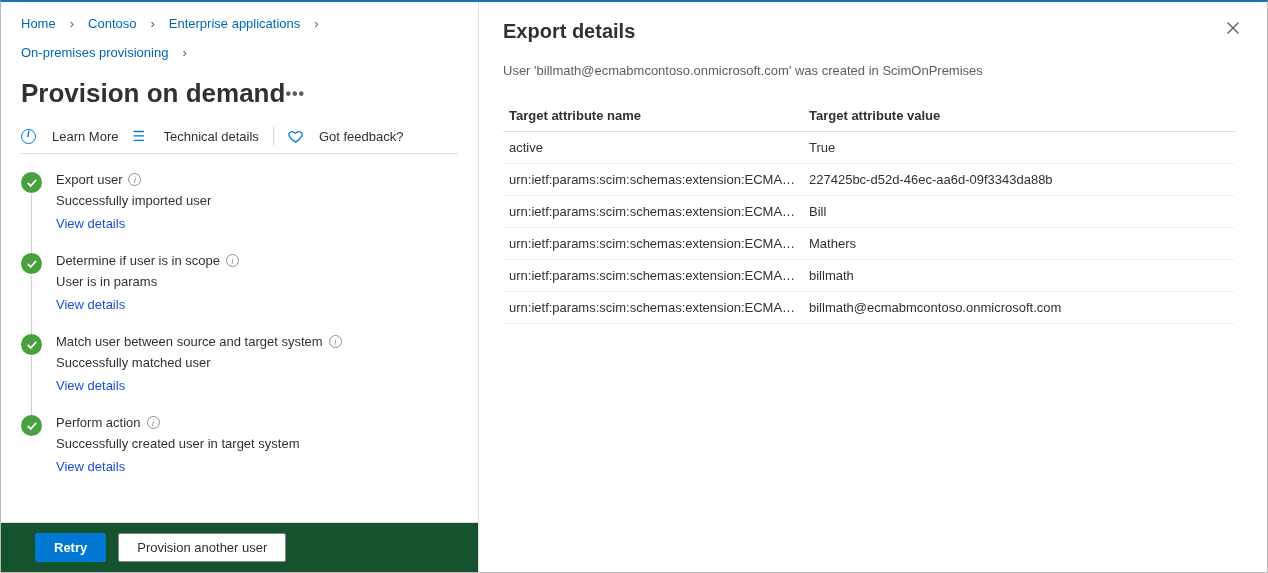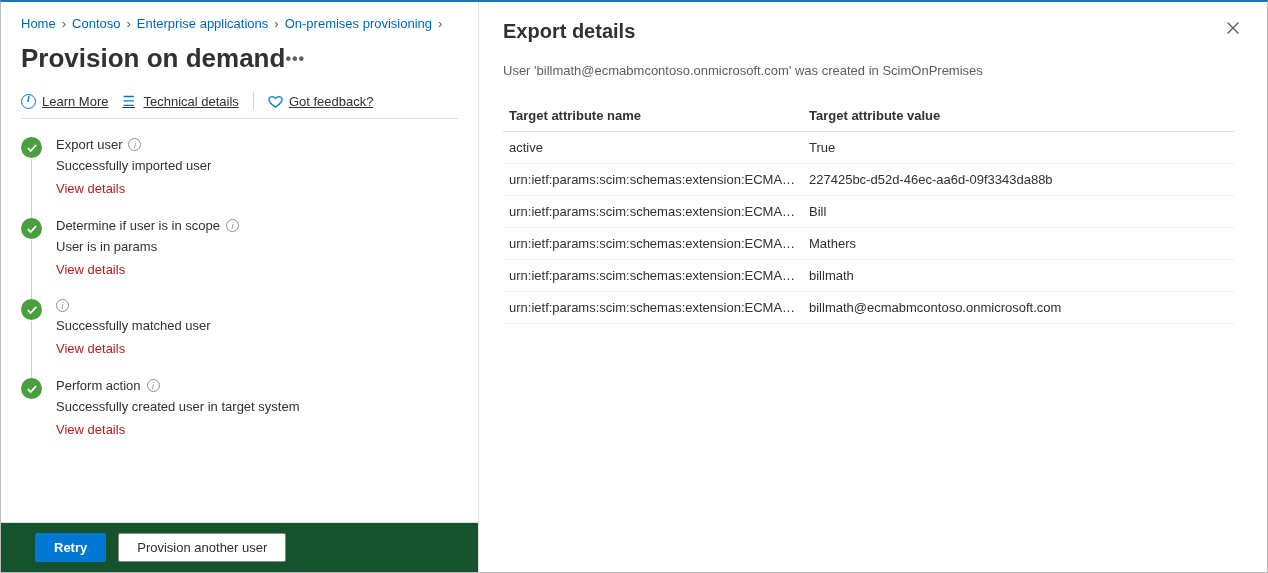--- a/index.html
+++ b/index.html
@@ -30,22 +30,22 @@
     position: relative;
   }
 
   
   .breadcrumb {
     font-size: 13px;
     color: #0067b8;
     display: flex;
     align-items: flex-end;
     flex-wrap: wrap;
-    gap: 6px;
-    margin-bottom: 12px;
+    gap: 14px;
+    margin-bottom: 18px;
   }
   .breadcrumb a { color: #0067b8; text-decoration: none; cursor: pointer; }
   .breadcrumb .sep { color: #605e5c; }
 
   .page-title {
     font-size: 26px;
     font-weight: 600;
     color: #323130;
     display: flex;
     align-items: center;
@@ -59,24 +59,23 @@
     align-items: center;
     border-bottom: 1px solid #e1dfdd;
     padding-bottom: 8px;
     margin-bottom: 18px;
     gap: 14px;
     font-size: 13px;
   }
   .toolbar .tb-item {
     display: flex;
     align-items: center;
-    gap: 6px;
+    gap: 16px;
     cursor: pointer;
     color: #323130;
-    text-decoration: underline;
   }
   .toolbar .divider {
     width:1px; height:18px; background:#d6d6d6;
   }
   .tb-icon { width:15px; height:15px; display:inline-block; }
   .tb-icon.info { border:1.5px solid #0078d4; border-radius:50%; position:relative;}
   .tb-icon.info::after{content:"i"; position:absolute; left:0; right:0; text-align:center; top:-2px; font-size:10px; font-style:italic; color:#0078d4; font-weight:600;}
   .tb-icon.list{ color:#0078d4; font-size:14px; line-height:14px;}
   .tb-icon.heart{ color:#0078d4;}
 
@@ -98,21 +97,21 @@
     background:#4aa03f;
     display:flex;align-items:center;justify-content:center;
     flex-shrink:0;
     z-index:1;
   }
   .check svg{width:12px;height:12px;}
   .step-body{flex:1;}
   .step-title{font-size:13px;font-weight:400;color:#323130;display:flex;align-items:center;gap:6px;margin-bottom:6px;}
   .info-dot{width:13px;height:13px;border:1px solid #909090;border-radius:50%;display:inline-flex;align-items:center;justify-content:center;font-size:9px;color:#909090;font-style:italic;cursor:default;}
   .step-sub{font-size:13px;color:#323130;margin-bottom:8px;}
-  .link{color:#b91c1c;font-size:13px;cursor:pointer;}
+  .link{color:#1d4ed8;font-size:13px;cursor:pointer;}
 
   
   .footer{
     position:absolute;
     left:0;right:0;bottom:0;
     border-top:1px solid #e1dfdd;
     padding:10px 34px;
     background:#14532d;
     display:flex;gap:12px;
   }
@@ -221,20 +220,21 @@
     </div>
 
     <div class="step">
       <div class="check">
           <svg viewBox="0 0 16 16">
             <path d="M3 8.5 6.2 12 13 4.5" stroke="#fff" stroke-width="2.2" fill="none" stroke-linecap="round"></path>
           </svg>
         </div>
       <div class="step-body">
         <div class="step-title">
+            <span>Match user between source and target system</span>
             <span class="info-dot">i</span>
           </div>
         <div class="step-sub">Successfully matched user</div>
         <a class="link">View details</a>
       </div>
     </div>
 
     <div class="step">
       <div class="check">
           <svg viewBox="0 0 16 16">

